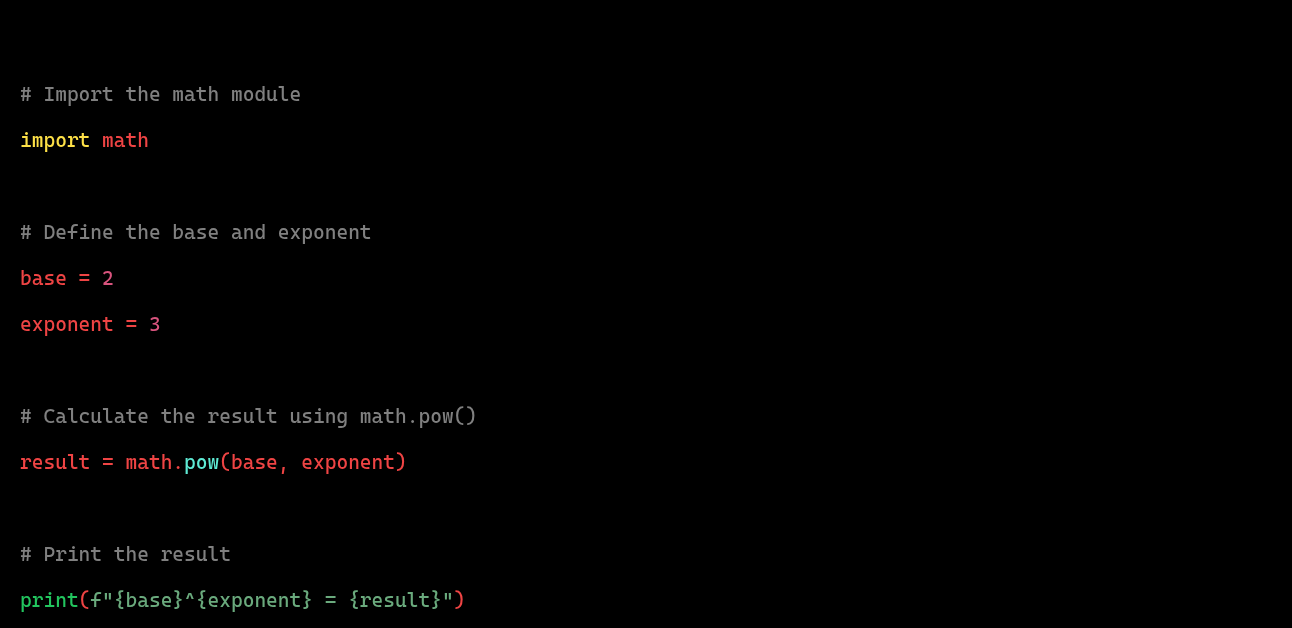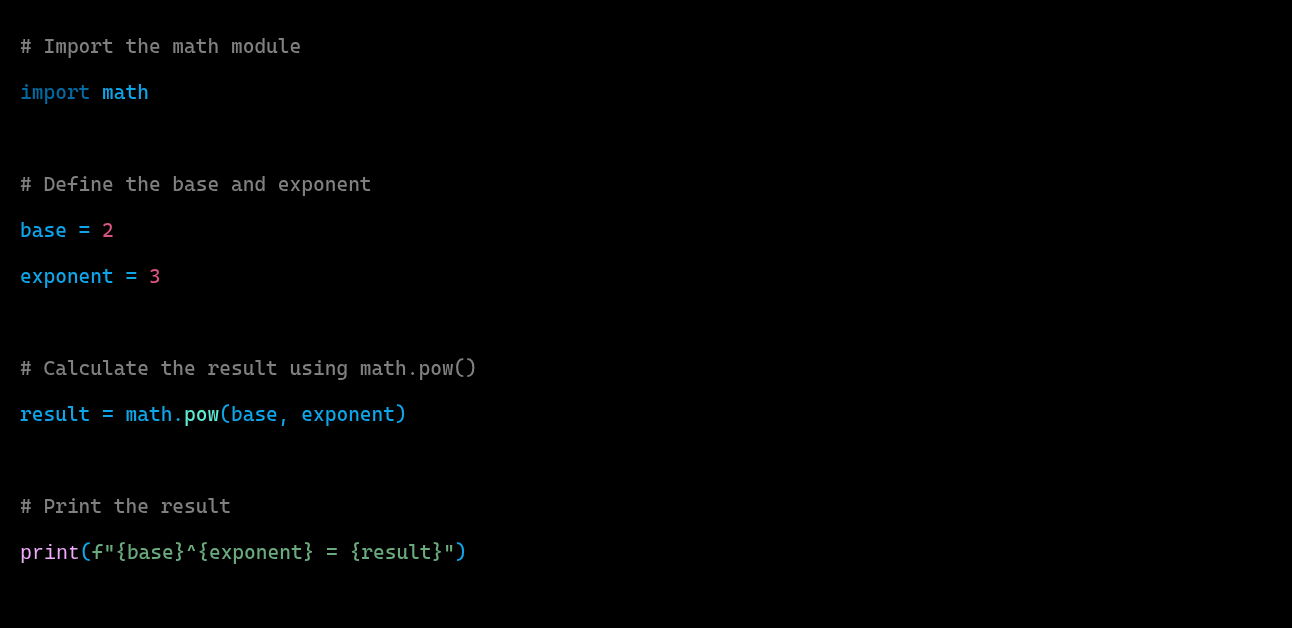--- a/index.html
+++ b/index.html
@@ -11,27 +11,28 @@
       background-color: #000000;
       font-family: 'SF Mono', Monaco, 'Cascadia Code', 'Roboto Mono', Consolas, 'Courier New', monospace;
       font-size: 20px;
       line-height: 1.6;
       padding: 30px 20px;
       width: 1292px;
       height: 628px;
     }
     .code-container {
       white-space: pre;
+      margin-top: 48px;
     }
     .comment { color: #808080; }
-    .keyword { color: #0369a1; }
-    .default { color: #0ea5e9; }
+    .keyword { color: #fde047; }
+    .default { color: #ef4444; }
     .number { color: #d9547e; }
     .function { color: #5eead4; }
-    .builtin { color: #f0abfc; font-family: Liberation Mono, monospace; }
+    .builtin { color: #22c55e; }
     .string { color: #6aaa7d; }
     .line {
       display: block;
       min-height: 1.6em;
       margin-bottom: 14px;
     }
     .line.blank {
       margin-bottom: 14px;
     }
   </style>

